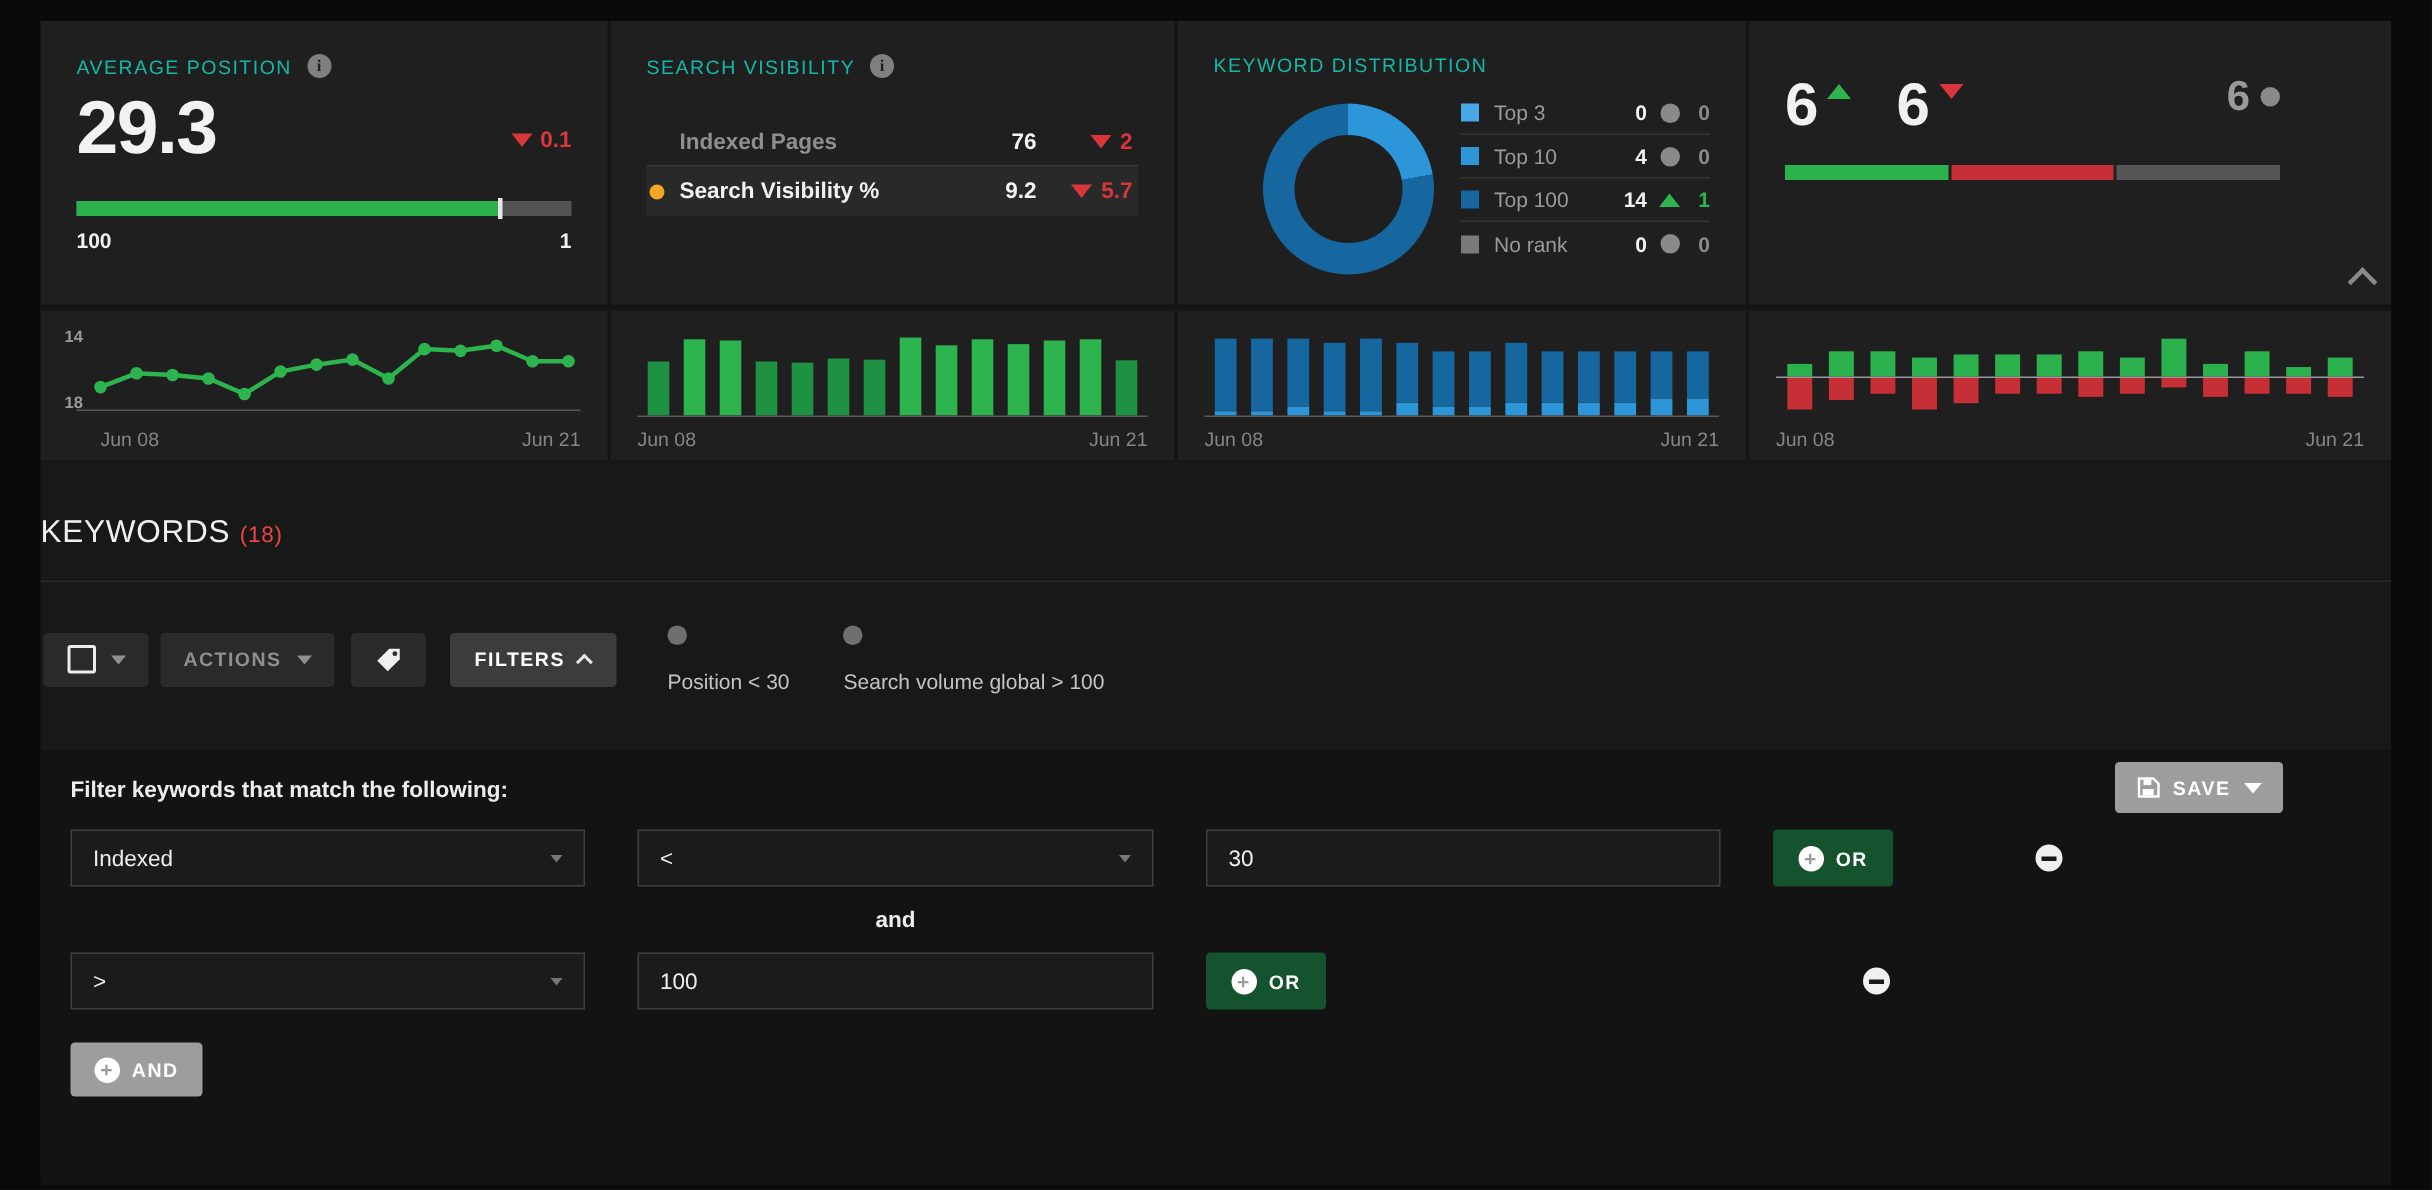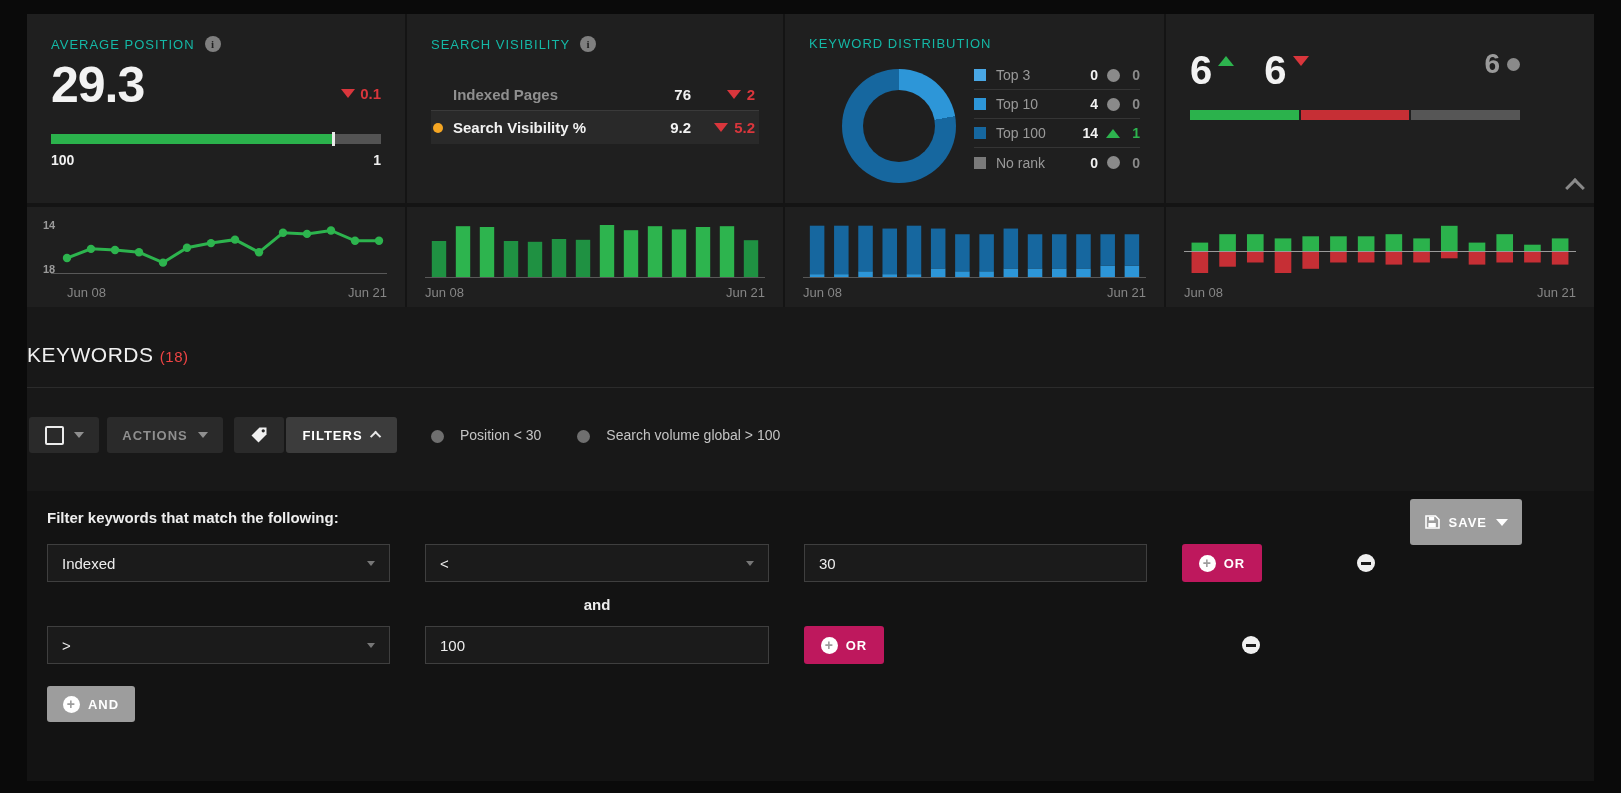--- a/index.html
+++ b/index.html
@@ -85,48 +85,48 @@
   .lower { background:#181818; height:474px; padding:0 0 0 0; }
   .kw-heading { padding-top:36px; font-size:21px; color:#f0f0f0; font-weight:400; letter-spacing:0.5px; }
   .kw-count { font-size:15px; color:#ef4444; font-weight:400; }
   .kw-divider { border-bottom:1px solid #2b2b2b; margin-top:20px; }
 
   .toolbar { margin-top:29px; display:flex; align-items:center; }
   .tb-btn { height:36px; background:#2a2a2a; border-radius:3px; display:flex; align-items:center; justify-content:center; gap:10px; cursor:pointer; color:#8f8f8f; font-size:13px; font-weight:bold; letter-spacing:1px; }
   .tb-select-all { width:70px; margin-left:2px; }
   .tb-actions { width:116px; margin-left:8px; }
   .tb-tag { width:50px; margin-left:11px; }
-  .tb-filters { width:111px; margin-left:2px; background:#3c3c3c; color:#fff; }
+  .tb-filters { width:111px; margin-left:16px; background:#3c3c3c; color:#fff; }
   .checkbox { width:19px; height:19px; border:2px solid #ececec; border-radius:2px; background:transparent; }
   .caret-down { width:0; height:0; border-left:5px solid transparent; border-right:5px solid transparent; border-top:6px solid #8f8f8f; display:inline-block; }
   .chev-up-sm { width:8px; height:8px; border-top:2px solid #e8e8e8; border-left:2px solid #e8e8e8; transform:rotate(45deg) translateY(2px); display:inline-block; }
   .chips { display:flex; align-items:center; margin-left:34px; gap:36px; }
-  .chip { display:flex; align-items:flex-end; gap:16px; cursor:pointer; }
+  .chip { display:flex; align-items:flex-start; gap:16px; cursor:pointer;flex-direction:column; }
   .chip-dot { width:13px; height:13px; border-radius:50%; background:#6f6f6f; }
   .chip-label { font-size:14px; color:#c4c4c4; }
 
   
   .filter-panel { margin-top:38px; background:#131313; height:290px; padding:18px 20px; position:relative; }
   .fp-heading { font-size:15px; font-weight:bold; color:#ededed; margin-bottom:18px; }
   .fp-row { display:grid; grid-template-columns:343px 344px 343px 80px 1fr; column-gap:35px; height:38px; }
   .fp-select, .fp-input { background:#1b1b1b; border:1px solid #3f3f3f; color:#ededed; font-size:15px; height:38px; display:flex; align-items:center; justify-content:space-between; padding:0 14px; cursor:pointer; }
   .fp-select .caret-down { border-top-color:#777; border-left-width:4px; border-right-width:4px; border-top-width:5px; }
   .fp-input { font-family:"Liberation Sans", sans-serif; width:100%; cursor:text; }
   input.fp-input { display:block; padding:0 14px; }
-  .or-btn { width:80px; height:38px; background:#be185d; border:none; border-radius:3px; color:#fff; font-size:13px; font-weight:bold; letter-spacing:1px; display:flex; align-items:center; justify-content:center; gap:8px; cursor:pointer; }
+  .or-btn { width:80px; height:38px; background:#14532d; border:none; border-radius:3px; color:#fff; font-size:13px; font-weight:bold; letter-spacing:1px; display:flex; align-items:center; justify-content:center; gap:8px; cursor:pointer; }
   .plus-circ { width:17px; height:17px; border-radius:50%; background:#fff; color:#9d9d9d; font-size:14px; font-weight:bold; line-height:16px; text-align:center; }
   .plus-circ::before { content:"+"; }
   .minus-wrap { display:flex; align-items:center; padding-left:60px; }
   .minus-circ { width:18px; height:18px; border-radius:50%; background:#f0f0f0; position:relative; cursor:pointer; }
   .minus-circ::before { content:""; position:absolute; left:4px; top:8px; width:10px; height:3px; background:#1a1a1a; }
   .and-row { display:grid; grid-template-columns:343px 344px 343px 80px 1fr; column-gap:35px; margin:14px 0 13px 0; }
   .and-label { grid-column:2; text-align:center; font-size:15px; font-weight:bold; color:#ededed; }
   .fp-row2 { margin-top:0; }
   .and-btn { margin-top:22px; width:88px; height:36px; background:#9d9d9d; border:none; border-radius:3px; color:#fff; font-size:13px; font-weight:bold; letter-spacing:1px; display:flex; align-items:center; justify-content:center; gap:8px; cursor:pointer; }
-  .save-btn { position:absolute; top:8px; right:72px; height:46px; padding:0 14px; background:#9d9d9d; border:none; border-radius:3px; color:#fff; font-size:13px; font-weight:bold; letter-spacing:1px; display:flex; align-items:center; gap:9px; cursor:pointer; }
+  .save-btn { position:absolute; top:8px; right:72px; height:34px; padding:0 14px; background:#9d9d9d; border:none; border-radius:3px; color:#fff; font-size:13px; font-weight:bold; letter-spacing:1px; display:flex; align-items:center; gap:9px; cursor:pointer; }
   .save-caret { width:0; height:0; border-left:6px solid transparent; border-right:6px solid transparent; border-top:7px solid #fff; }
 </style>
 </head>
 <body>
 
 <div class="page">
   <div class="frame">
 
     <div class="cards-row">
 
@@ -165,21 +165,21 @@
               <span class="tri small-down"></span>
               <span>2</span>
             </span>
           </div>
           <div class="sv-row selected">
             <span class="sv-bullet"></span>
             <span class="sv-label">Search Visibility %</span>
             <span class="sv-val">9.2</span>
             <span class="sv-delta down">
               <span class="tri small-down"></span>
-              <span>5.2</span>
+              <span>5.7</span>
             </span>
           </div>
         </div>
       </section>
 
       <section class="card">
         <div class="card-title-row">
           <h2 class="card-title">KEYWORD DISTRIBUTION</h2>
         </div>
         <div class="kd-body">

